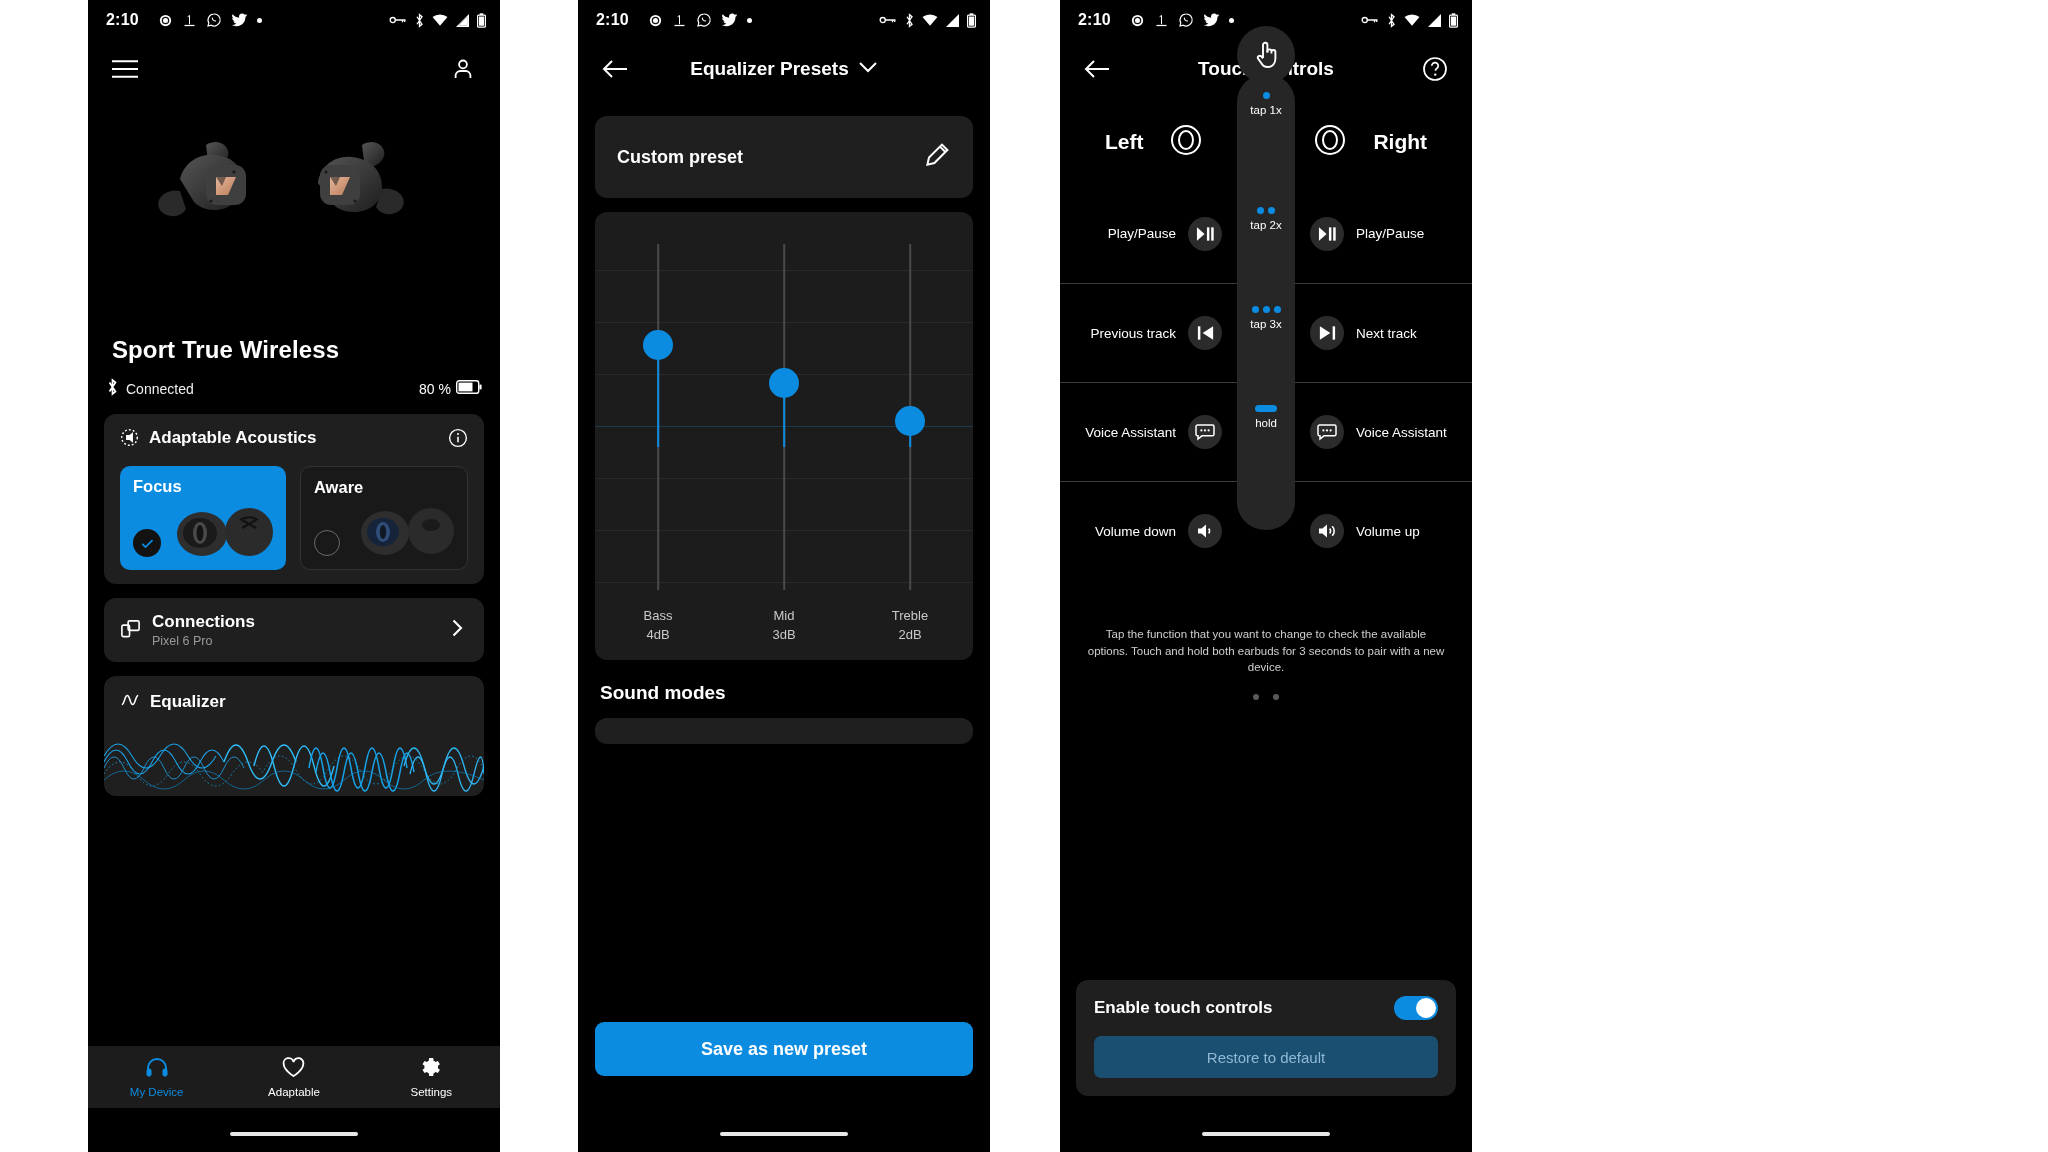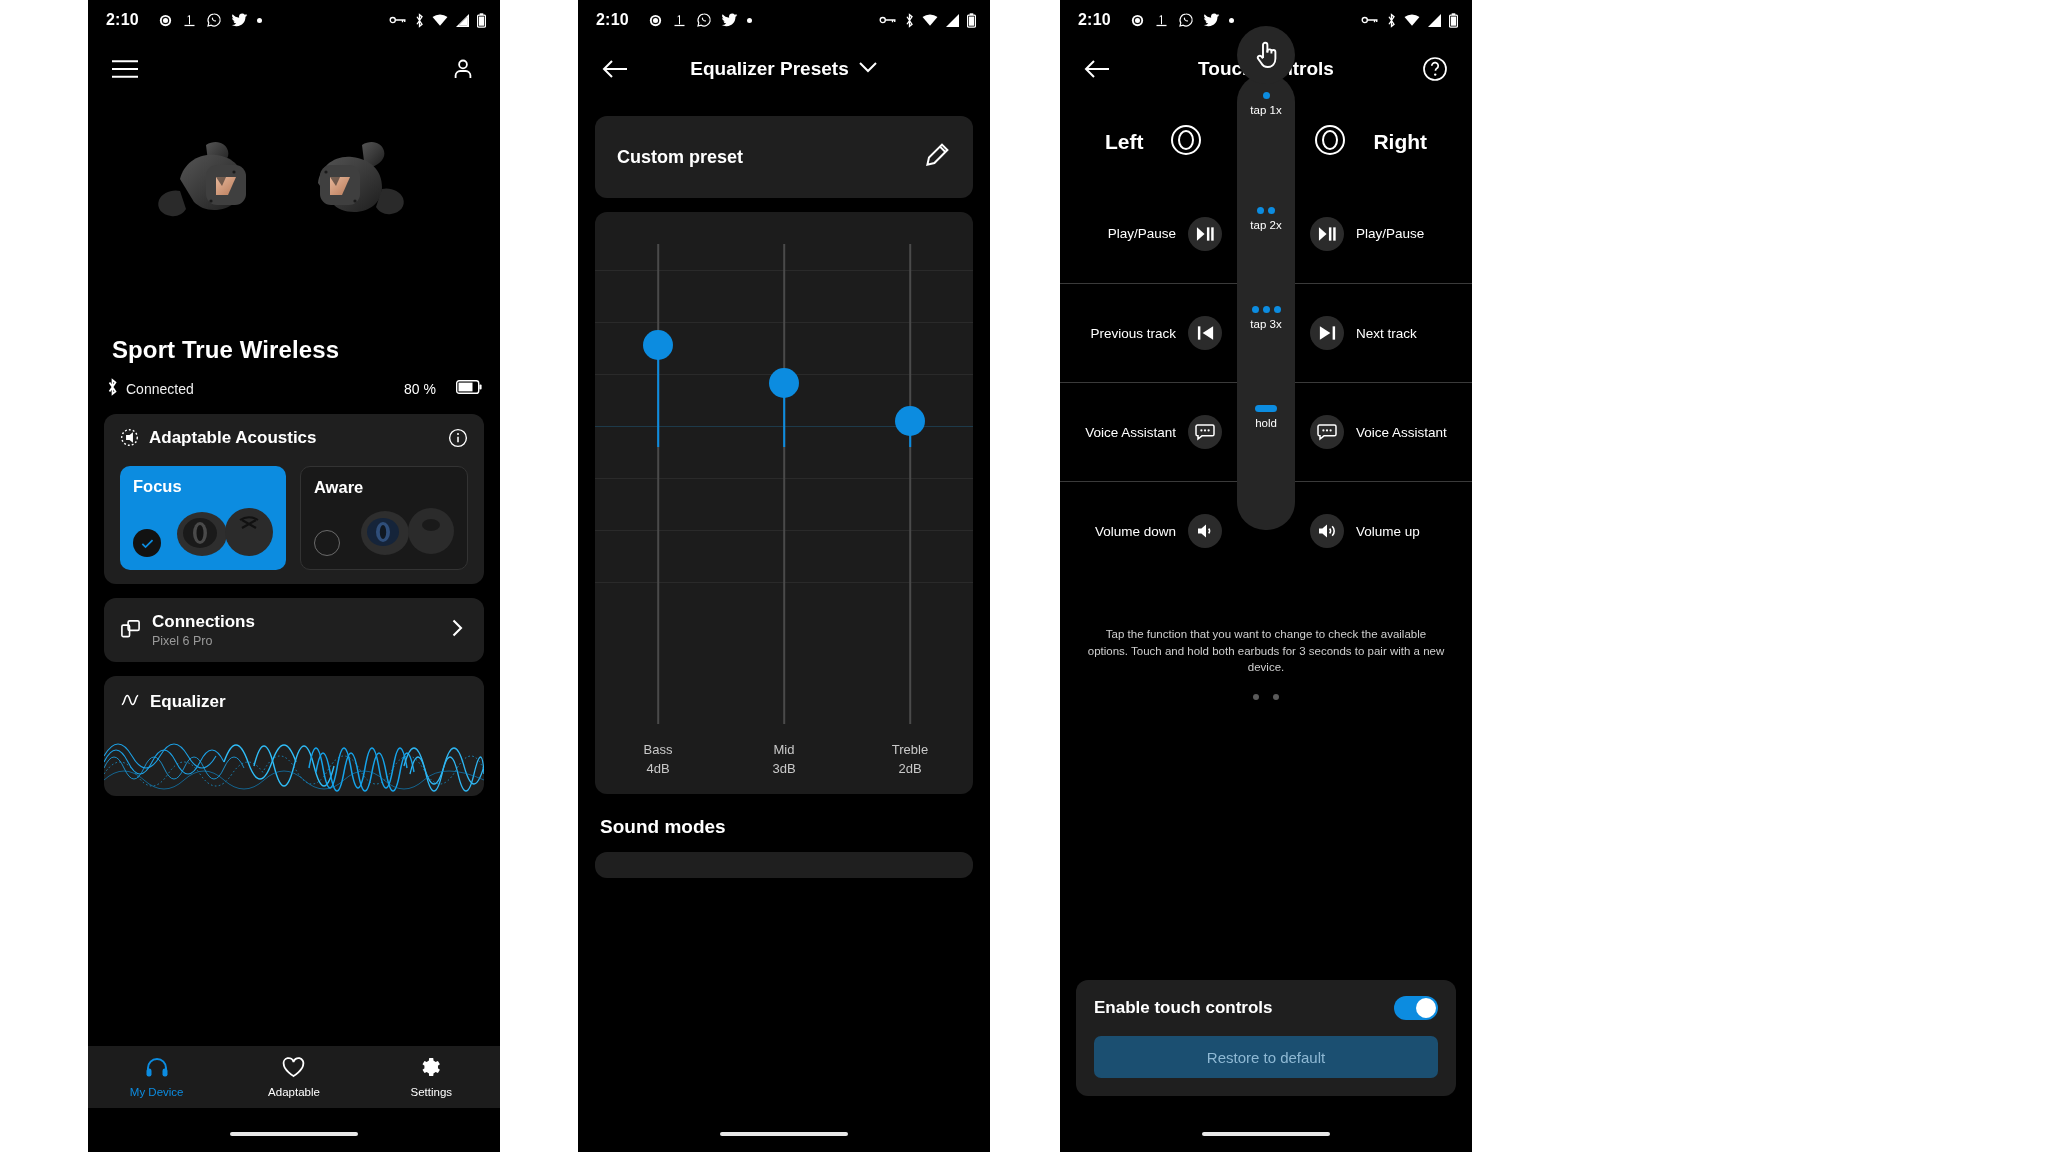--- a/index.html
+++ b/index.html
@@ -60,21 +60,21 @@
 
   .device-name {
     color: #fff; font-size: 24px; font-weight: bold;
     padding: 0 24px; margin-top: 23px; letter-spacing: .1px;
   }
   .conn-row {
     display: flex; align-items: center; padding: 0 18px;
     margin-top: 14px; color: #fff;
   }
   .conn-label { font-size: 14px; margin-left: 7px; color:#f0f0f0; }
-  .batt-wrap { margin-left: auto; display:flex; align-items:center; gap:20px; }
+  .batt-wrap { margin-left: auto; display:flex; align-items:center; gap:5px; }
   .batt-pct { font-size: 14px; color: #fff; }
 
   .card {
     background: #1f1f1f; border-radius: 12px; margin: 14px 16px 0;
     padding: 14px 16px;
   }
   .card-head { display: flex; align-items: flex-start; }
   .card-title {
     font-size: 17px; font-weight: bold; color: #fff; margin-left: 10px;
   }
@@ -138,21 +138,21 @@
   
   .preset-card {
     background: #1f1f1f; border-radius: 12px; margin: 18px 17px 0;
     height: 82px; display: flex; align-items: center; padding: 0 22px;
   }
   .preset-name { color: #fff; font-size: 18px; font-weight: bold; }
   .pencil { margin-left: auto; color: #fff; }
 
   .eqpanel {
     background: #1c1c1c; border-radius: 12px; margin: 14px 17px 0;
-    height: 582px; position: relative; padding-top: 18px;
+    height: 448px; position: relative; padding-top: 18px;
   }
   .eq-grid { position: absolute; left: 0; right: 0; top: 0; bottom: 0; }
   .eq-gl { position: absolute; left: 0; right: 0; height: 1px; background: #2a2a2a; }
   .eq-gl.mid { background: #1d3a4a; }
   .eq-bands { position: relative; display: flex; height: 100%; }
   .band { flex: 1; position: relative; }
   .band-track {
     position: absolute; left: 50%; transform: translateX(-50%);
     top: 14px; bottom: 70px; width: 1.6px; background: #4a4a4a;
   }
@@ -670,20 +670,21 @@
           <div class="band-val">2dB</div>
         </div>
       </div>
 
     </div>
   </div>
 
   <div class="section-title">Sound modes</div>
   <div class="mode-strip"></div>
 
+  <div class="primary-btn">Save as new preset</div>
   <div class="homebar"></div>
 </div>
 
 <div class="phone" id="phone-3">
 
   <div class="statusbar">
     <div class="sb-icons-left">
       <span class="sb-time">2:10</span>
       <span class="sb-ico">
             <svg width="15" height="15" viewBox="0 0 24 24">

